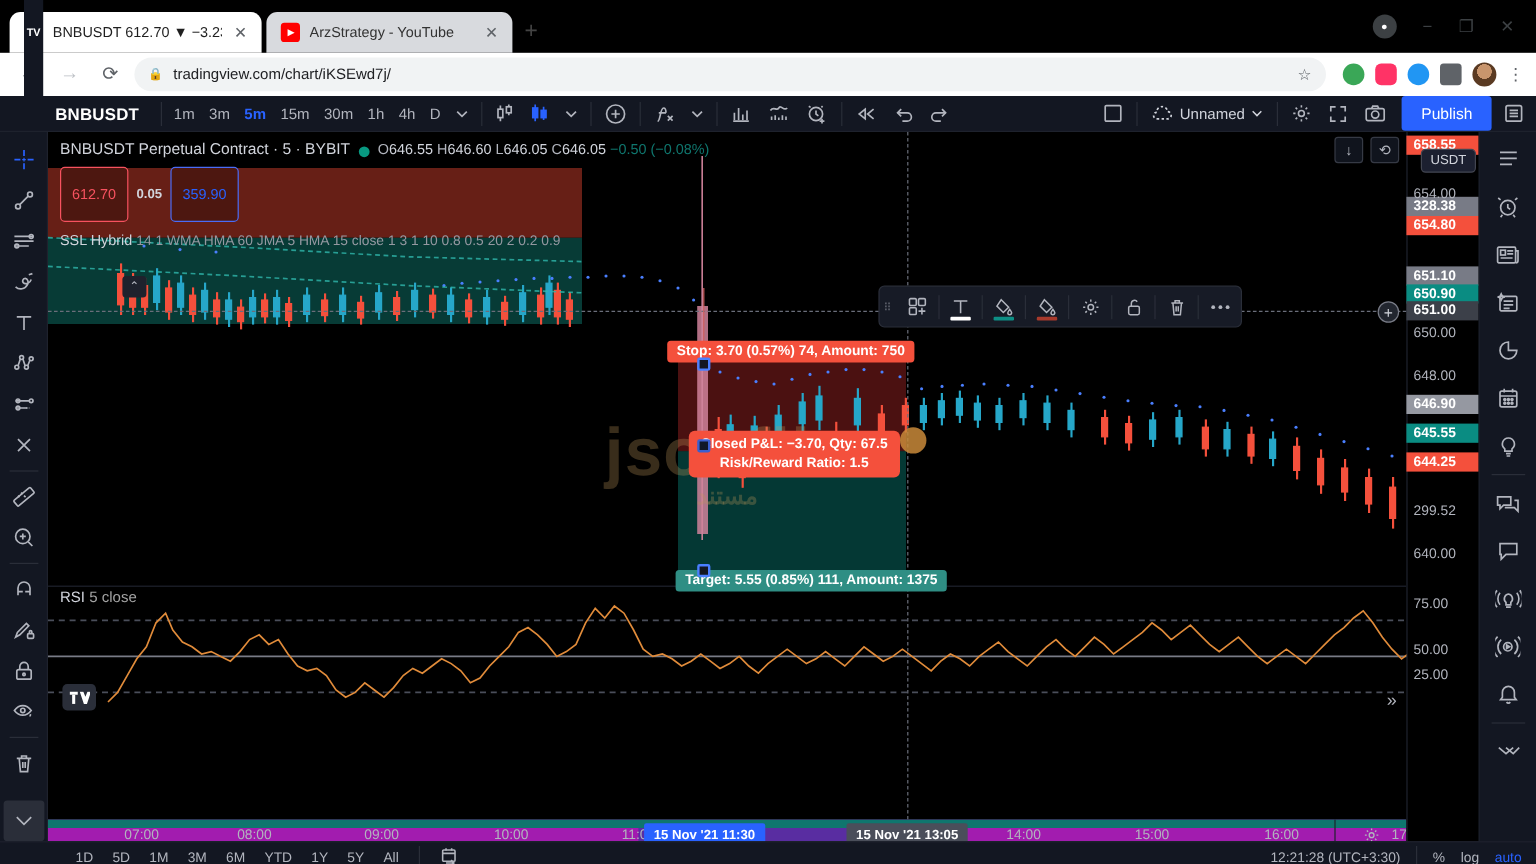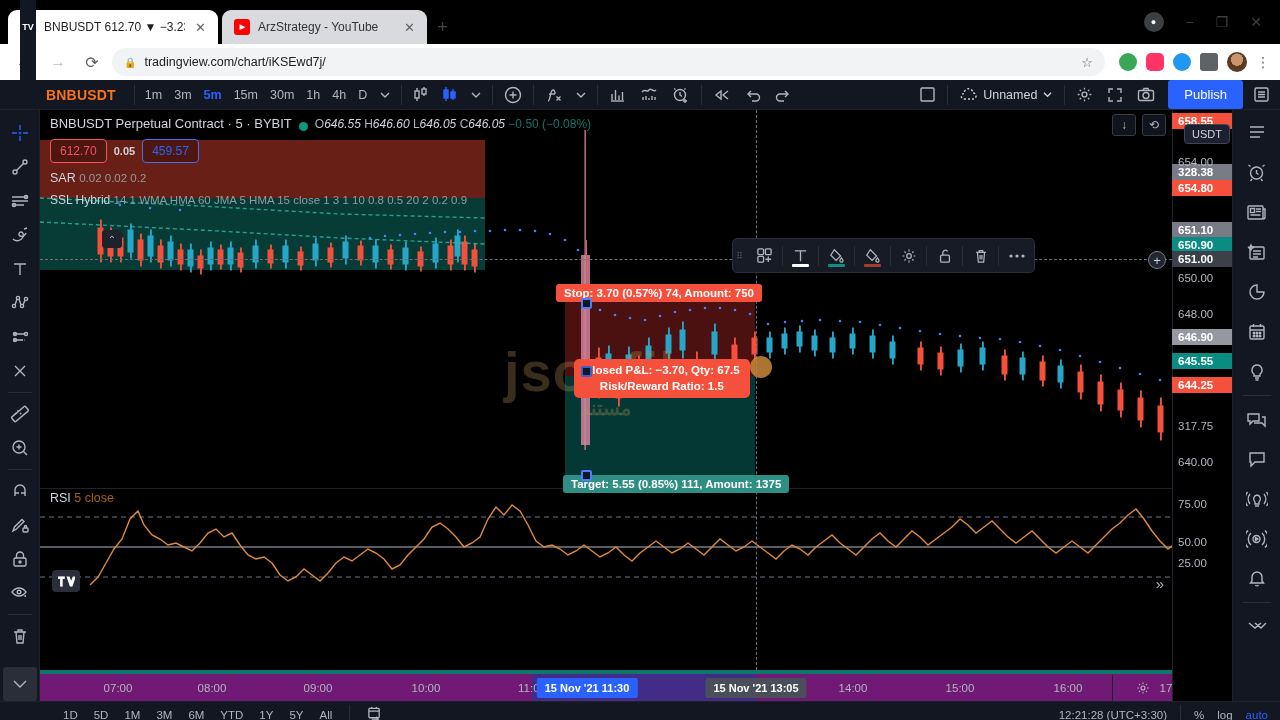--- a/index.html
+++ b/index.html
@@ -44,21 +44,21 @@
   .ext { width: 18px; height: 18px; border-radius: 50%; }
   .avatar { width: 20px; height: 20px; border-radius: 50%;
             background: radial-gradient(circle at 50% 38%, #c8956d 0 38%, #5a3a22 39% 100%); }
   .kebab { color: #5f6368; font-size: 14px; letter-spacing: 0; }
 
   
   .tv { width: 1280px; height: 640px; background: #0b0e14; position: relative;
         display: flex; flex-direction: column; }
   .tv-top { height: 36px; background: #131722; border-bottom: 1px solid #1e222d;
             display: flex; align-items: center; padding-left: 40px; }
-  .sym { font-size: 14px; font-weight: bold; color: #f97316; padding: 0 14px 0 6px; letter-spacing:.2px;}
+  .sym { font-size: 14px; font-weight: bold; color: #ffffff; padding: 0 14px 0 6px; letter-spacing:.2px;}
   .vdiv { width: 1px; height: 20px; background: #2a2e39; margin: 0 4px; }
   .tf { font-size: 12.5px; color: #b2b5be; padding: 4px 6px; cursor: pointer; }
   .tf.active { color: #2962ff; font-weight: bold; }
   .ticon { color: #b2b5be; padding: 0 7px; cursor: pointer; display:flex; align-items:center;}
   .ticon svg { display: block; }
   .tv-top-right { margin-left: auto; display: flex; align-items: center; padding-right: 0; }
   .layout-name { font-size: 12.5px; color: #d1d4dc; display: flex; align-items: center; gap: 6px; padding: 0 8px;}
   .publish { background: #2962ff; color: #fff; font-size: 13px; padding: 7px 16px;
              border-radius: 3px; cursor: pointer; margin-left: 6px; }
 
@@ -77,25 +77,25 @@
           color: #b2b5be; cursor: pointer; }
   .rsep { width: 28px; height: 1px; background: #2a2e39; margin: 3px 0; }
 
   .chart-col { flex: 1; display: flex; flex-direction: column; position: relative; }
   .chart-area { flex: 1; position: relative; background: #000; overflow: hidden; }
 
   
   .legend { position: absolute; left: 10px; top: 6px; z-index: 30; pointer-events: none; }
   .leg1 { font-size: 13px; color: #d1d4dc; display: flex; align-items: flex-end; gap: 7px; white-space: nowrap;}
   .leg1 .ohlc { color: #b2b5be; font-size: 12px; }
-  .leg1 .ohlc b { color: #d1d4dc; font-weight: normal; font-style: italic; }
+  .leg1 .ohlc b { color: #d1d4dc; font-weight: normal; }
   .leg1 .neg { color: #0f766e; }
   .dot { width: 9px; height: 9px; border-radius: 50%; background: #089981; }
   .pillrow { display: flex; align-items: center; gap: 7px; margin-top: 8px; }
-  .pill { font-size: 12px; padding: 4px 9px; border-radius: 4px; border: 1px solid; background: rgba(0,0,0,.25);}
+  .pill { font-size: 12px; padding: 15px 9px; border-radius: 4px; border: 1px solid; background: rgba(0,0,0,.25);}
   .pill.bid { color: #f7525f; border-color: #f7525f; }
   .pill.ask { color: #2962ff; border-color: #4a6cf7; }
   .spread { font-size: 11px; color: #d1d4dc; font-weight: bold; }
   .leg-ind { font-size: 12.5px; color: #d1d4dc; margin-top: 8px; white-space: nowrap; }
   .leg-ind .args { color: #9598a1; font-size: 11.5px; }
   .leg-ind.small { font-size: 12px; }
 
   
   .fbar { position: absolute; left: 692px; top: 128px; height: 35px; background: #171b26;
           border: 1px solid #2a2e39; border-radius: 5px; display: flex; align-items: center;
@@ -137,37 +137,37 @@
   
   .wm { position: absolute; left: 50%; top: 48%; transform: translate(-50%,-50%);
         font-size: 56px; font-weight: bold; color: rgba(190,150,90,.30); z-index: 20;
         letter-spacing: 1px; white-space: nowrap; pointer-events: none; }
   .wm small { display: block; font-size: 20px; text-align: center; margin-top: -8px; }
 
   
   .rsi-pane { position: absolute; left: 0; right: 0; top: 378px; height: 112px;
               border-top: 1px solid #1e222d; z-index: 10; }
   .rsi-lab { position: absolute; left: 10px; top: 2px; font-size: 12.5px; color: #d1d4dc; }
-  .rsi-lab .args { color: #a16207; }
+  .rsi-lab .args { color: #a3a3a3; }
   .tvlogo { position: absolute; left: 12px; bottom: 8px; width: 28px; height: 22px;
             border-radius: 4px; background: #2a2e39; display: flex; align-items: center;
             justify-content: center; z-index: 40; }
   .chev-r { position: absolute; right: 8px; bottom: 8px; color: #b2b5be; font-size: 15px; z-index: 40; }
 
   
   .pscale { width: 60px; background: #000; border-left: 1px solid #1e222d; position: relative; }
   .ptick { position: absolute; right: 0; width: 60px; font-size: 11.5px; color: #b2b5be;
            text-align: left; padding-left: 6px; transform: translateY(-50%); }
   .ptag { position: absolute; right: 0; width: 60px; font-size: 11.5px; font-weight: bold;
           color: #fff; text-align: left; padding: 2px 0 2px 6px; transform: translateY(-50%); }
   .cur-badge { position: absolute; right: 2px; top: 14px; font-size: 11px; color: #d1d4dc;
                border: 1px solid #434651; border-radius: 4px; padding: 3px 7px; background: #1c2030; z-index: 5;}
 
   
-  .tscale { height: 31px; background: #701a75; border-top: 4px solid #0f766e;
+  .tscale { height: 18px; background: #a21caf; border-top: 7px solid #0f766e;
             position: relative; display: flex; align-items: center; }
   .ttick { position: absolute; font-size: 11.5px; color: #b2b5be; transform: translateX(-50%); }
   .ttag { position: absolute; font-size: 11px; font-weight: bold; color: #fff;
           padding: 4px 8px; transform: translateX(-50%); border-radius: 2px; }
   .tsgear { position: absolute; right: 0; width: 60px; height: 26px; display:flex;
             align-items:center; justify-content:center; color:#b2b5be; border-left:1px solid #1e222d;}
   .sel-band { position: absolute; top: 0; bottom: 0; background: rgba(30,60,150,.55); }
 
   
   .rangebar { height: 28px; background: #131722; border-top: 1px solid #1e222d;
@@ -730,25 +730,21 @@
               <span>O</span><b>646.55</b>
               <span>H</span><b>646.60</b>
               <span>L</span><b>646.05</b>
               <span>C</span><b>646.05</b>
               <span class="neg">−0.50 (−0.08%)</span>
             </span>
           </div>
           <div class="pillrow">
             <span class="pill bid">612.70</span>
             <span class="spread">0.05</span>
-            <span class="pill ask">459.57</span>
-          </div>
-          <div class="leg-ind">
-            <span>SAR</span>
-            <span class="args">0.02 0.02 0.2</span>
+            <span class="pill ask">359.90</span>
           </div>
           <div class="leg-ind small">
             <span>SSL Hybrid</span>
             <span class="args">14 1 WMA HMA 60 JMA 5 HMA 15 close 1 3 1 10 0.8 0.5 20 2 0.2 0.9</span>
           </div>
         </div>
 
         <div style="position:absolute;left:62px;top:120px;width:20px;height:18px;background:#1e222d;border-radius:3px;display:flex;align-items:center;justify-content:center;color:#b2b5be;font-size:10px;z-index:34">⌃</div>
 
         <div class="fbar">
@@ -871,21 +867,21 @@
       <div class="ptag" style="top:78px;background:#f4503c">654.80</div>
       <div class="ptick" style="top:52px">654.00</div>
       <div class="ptag" style="top:120px;background:#787b86">651.10</div>
       <div class="ptag" style="top:135px;background:#0a8c82">650.90</div>
       <div class="ptag" style="top:149px;background:#3c4049">651.00</div>
       <div class="ptick" style="top:168px">650.00</div>
       <div class="ptick" style="top:204px">648.00</div>
       <div class="ptag" style="top:227px;background:#9598a1">646.90</div>
       <div class="ptag" style="top:251px;background:#0a8c82">645.55</div>
       <div class="ptag" style="top:275px;background:#f4503c">644.25</div>
-      <div class="ptick" style="top:316px">317.75</div>
+      <div class="ptick" style="top:316px">299.52</div>
       <div class="ptick" style="top:352px">640.00</div>
       <div class="ptick" style="top:394px">75.00</div>
       <div class="ptick" style="top:432px">50.00</div>
       <div class="ptick" style="top:453px">25.00</div>
     </div>
 
     <div class="rbar">
       <div class="rbtn">
           <svg width="20" height="20" viewBox="0 0 20 20" fill="none" stroke="currentColor">
             <path d="M3 5h14M3 10h14M3 15h10"></path>

